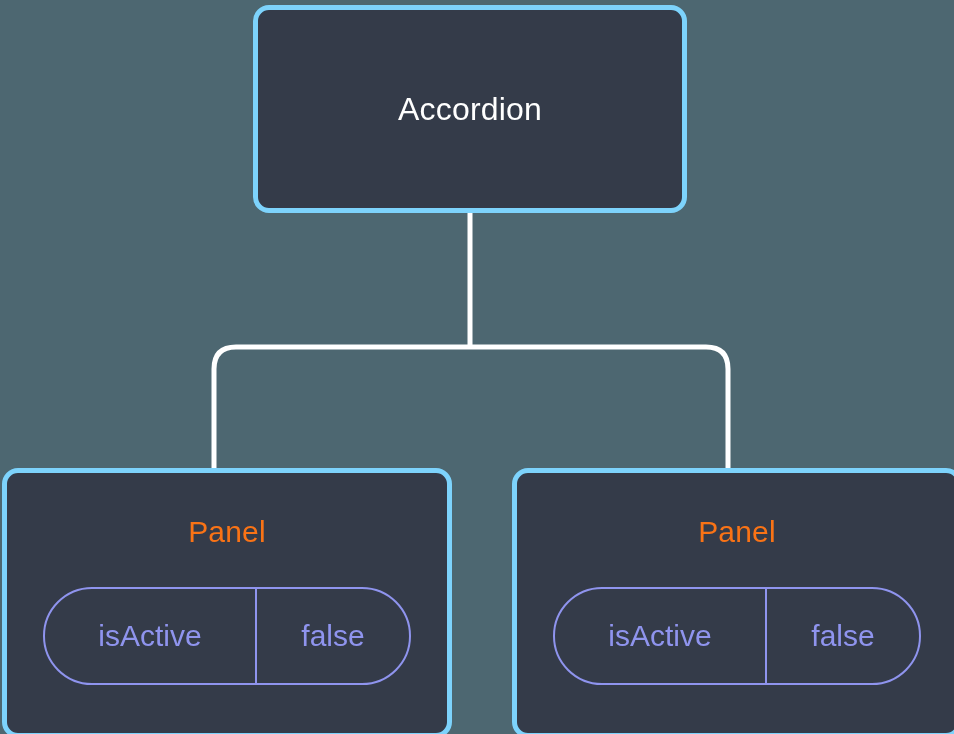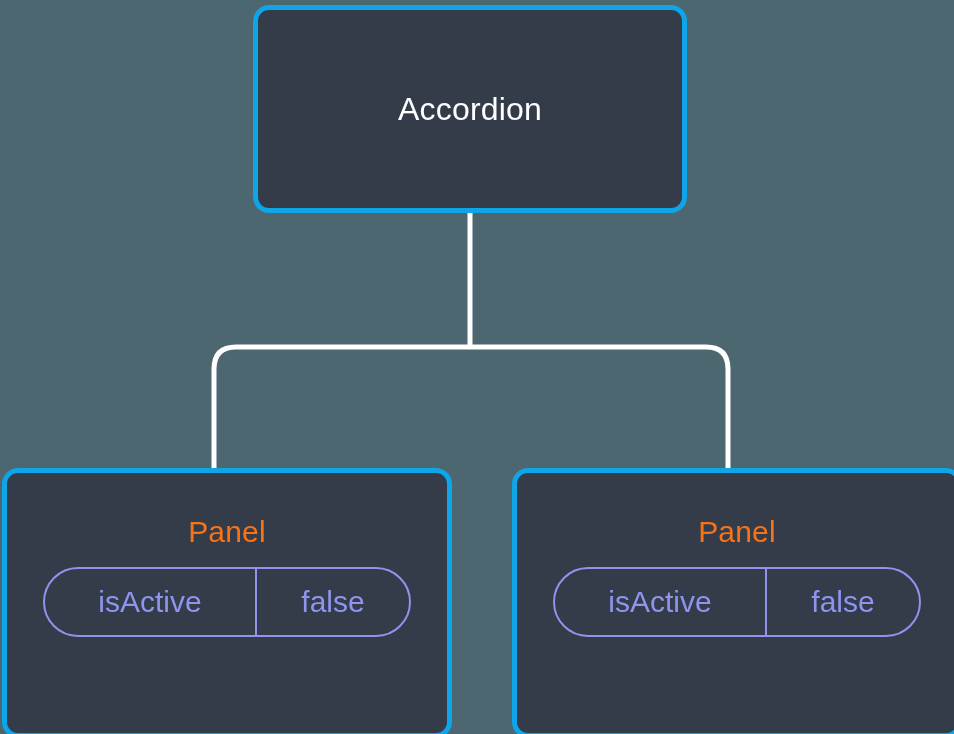--- a/index.html
+++ b/index.html
@@ -29,21 +29,21 @@
     width: 954px;
     height: 734px;
     pointer-events: none;
   }
 
   
   .node {
     position: absolute;
     box-sizing: border-box;
     background: #343b49;
-    border: 5px solid #0ea5e9;
+    border: 5px solid #7dd3fc;
     border-radius: 16px;
     display: flex;
     flex-direction: column;
     align-items: center;
   }
 
   
   #node-accordion {
     left: 253px;
     top: 5px;
@@ -72,24 +72,24 @@
   .node-title {
     color: #f97316;
     font-size: 30px;
     line-height: 1;
     letter-spacing: 0.2px;
     white-space: nowrap;
   }
 
   
   .state-pill {
-    margin-top: 20px;
+    margin-top: 40px;
     display: flex;
     align-items: stretch;
-    height: 70px;
+    height: 98px;
     box-sizing: border-box;
     border: 2px solid #8f94ee;
     border-radius: 49px;
     overflow: hidden;
   }
   .pill-key,
   .pill-value {
     display: flex;
     align-items: center;
     justify-content: center;

